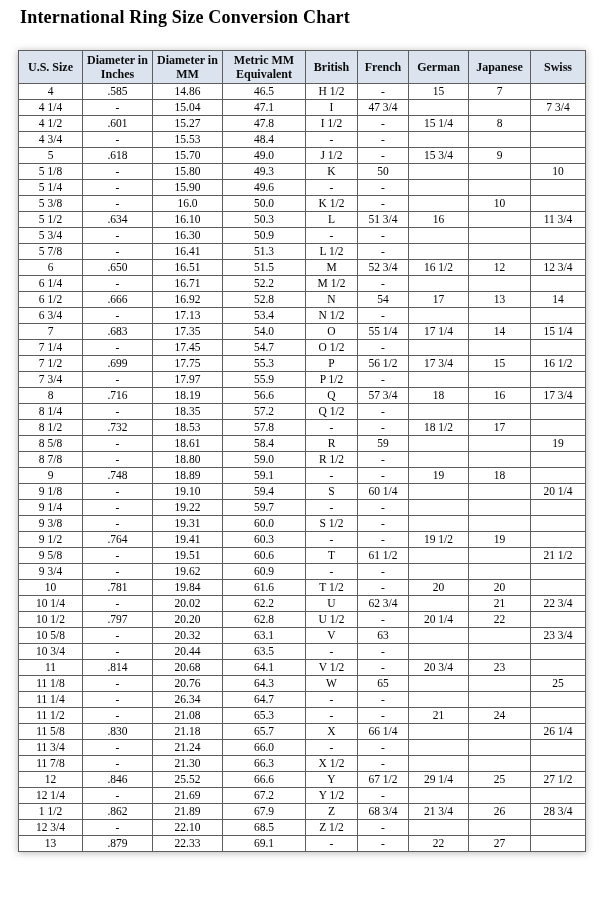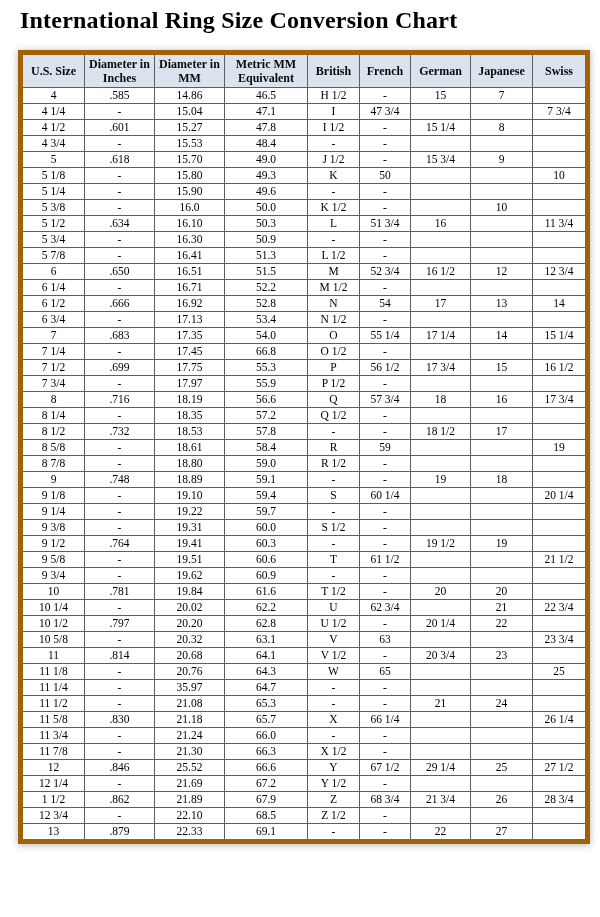--- a/index.html
+++ b/index.html
@@ -12,38 +12,38 @@
     height: 917px;
     position: relative;
     font-family: "Liberation Serif", serif;
     color: #000000;
   }
   .page-title {
     position: absolute;
     left: 20px;
     top: 7px;
     margin: 0;
-    font-size: 24px;
+    font-size: 18px;
     font-weight: 700;
     letter-spacing: 0.2px;
     color: #000000;
     white-space: nowrap;
   }
   .table-wrap {
     position: absolute;
     left: 18px;
     top: 50px;
     box-shadow: 0 1px 7px rgba(90,90,90,0.45);
     background: #ffffff;
   }
   table.ring-table {
     border-collapse: collapse;
     table-layout: fixed;
     width: 567px;
-    border: 5px solid #a16207;
+    border: 1px solid #a16207;
   }
   table.ring-table th,
   table.ring-table td {
     border: 1px solid #5e5e5e;
     text-align: center;
     vertical-align: middle;
     overflow: hidden;
   }
   table.ring-table th {
     background: #dbe3ef;
@@ -268,21 +268,21 @@
           <td>O</td>
           <td>55 1/4</td>
           <td>17 1/4</td>
           <td>14</td>
           <td>15 1/4</td>
         </tr>
         <tr>
           <td>7 1/4</td>
           <td>-</td>
           <td>17.45</td>
-          <td>66.8</td>
+          <td>54.7</td>
           <td>O 1/2</td>
           <td>-</td>
           <td></td>
           <td></td>
           <td></td>
         </tr>
         <tr>
           <td>7 1/2</td>
           <td>.699</td>
           <td>17.75</td>
@@ -474,20 +474,31 @@
           <td>-</td>
           <td>20.32</td>
           <td>63.1</td>
           <td>V</td>
           <td>63</td>
           <td></td>
           <td></td>
           <td>23 3/4</td>
         </tr>
         <tr>
+          <td>10 3/4</td>
+          <td>-</td>
+          <td>20.44</td>
+          <td>63.5</td>
+          <td>-</td>
+          <td>-</td>
+          <td></td>
+          <td></td>
+          <td></td>
+        </tr>
+        <tr>
           <td>11</td>
           <td>.814</td>
           <td>20.68</td>
           <td>64.1</td>
           <td>V 1/2</td>
           <td>-</td>
           <td>20 3/4</td>
           <td>23</td>
           <td></td>
         </tr>
@@ -498,21 +509,21 @@
           <td>64.3</td>
           <td>W</td>
           <td>65</td>
           <td></td>
           <td></td>
           <td>25</td>
         </tr>
         <tr>
           <td>11 1/4</td>
           <td>-</td>
-          <td>35.97</td>
+          <td>26.34</td>
           <td>64.7</td>
           <td>-</td>
           <td>-</td>
           <td></td>
           <td></td>
           <td></td>
         </tr>
         <tr>
           <td>11 1/2</td>
           <td>-</td>

